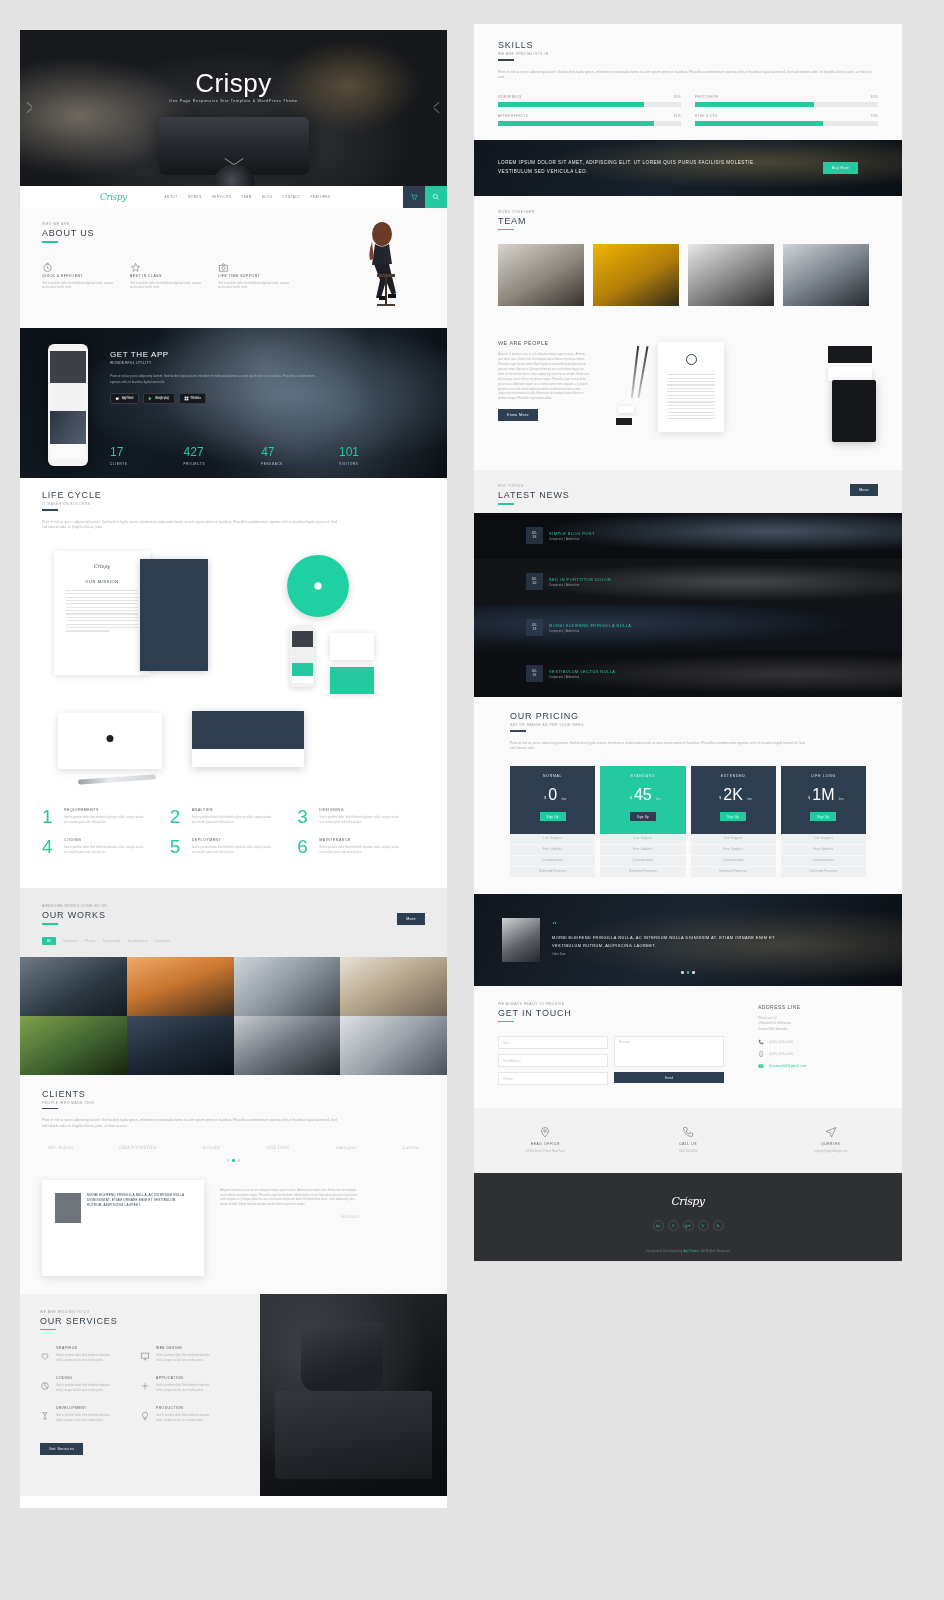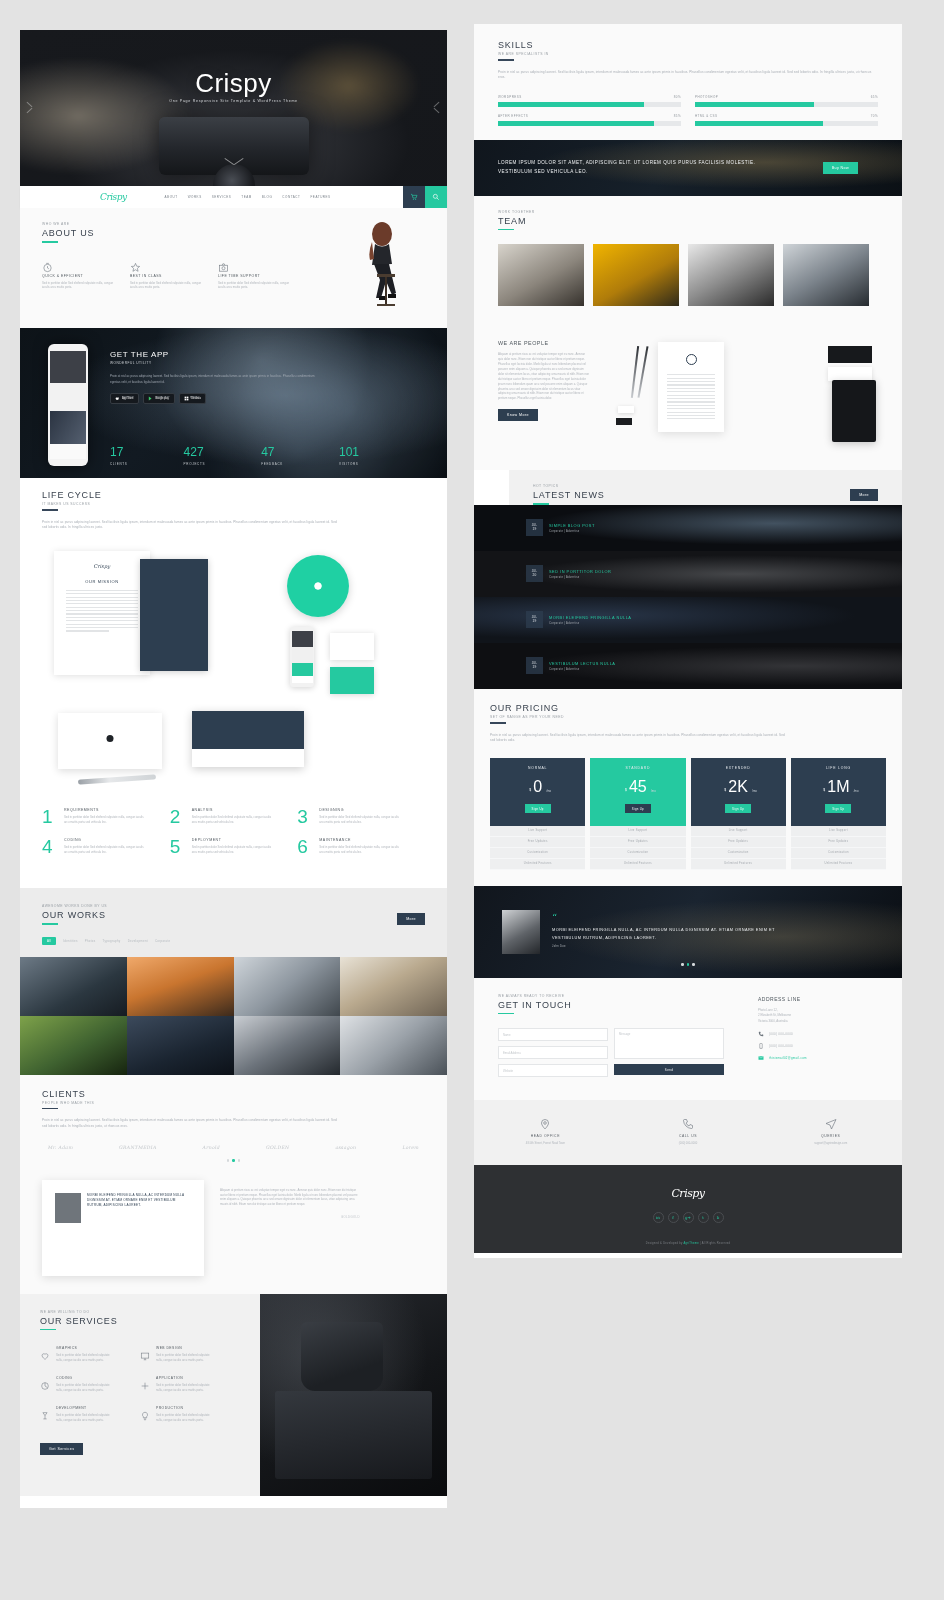--- a/index.html
+++ b/index.html
@@ -406,22 +406,22 @@
   .pr-er1 {
     position: absolute; left: 14px; top: 66px; width: 16px; height: 7px;
     background: #fff; box-shadow: 0 1px 4px rgba(0,0,0,.14);
   }
   .pr-er2 {
     position: absolute; left: 12px; top: 78px; width: 16px; height: 7px;
     background: #1b1d20;
   }
 
   
-  .news-head { background: #f1f1f1; padding: 14px 24px 0; display: flex;
-    justify-content: space-between; align-items: center; margin-left: 35px; }
+  .news-head { background: #f1f1f1; padding: 14px 24px 8px; display: flex;
+    justify-content: space-between; align-items: flex-start; }
   .post {
     height: 46px; position: relative; display: flex; align-items: center;
     padding-left: 52px; overflow: hidden;
   }
   .p1 { background: radial-gradient(ellipse at 70% 40%, rgba(150,185,215,.40) 0%, rgba(8,10,14,0) 55%), #0b0d11; }
   .p2 { background: radial-gradient(ellipse at 62% 50%, rgba(110,112,115,.55) 0%, rgba(18,18,20,0) 58%), #131417; }
   .p3 { background: radial-gradient(ellipse at 28% 40%, rgba(60,80,110,.55) 0%, rgba(10,13,18,0) 60%), #10141a; }
   .p4 { background: radial-gradient(ellipse at 75% 50%, rgba(120,120,124,.35) 0%, rgba(14,15,17,0) 60%), #0e0f12; }
   .date {
     width: 17px; height: 17px; background: rgba(45,62,80,.75); color: #dfe3e7;
@@ -429,21 +429,21 @@
     font-size: 2.6px; letter-spacing: .3px; flex: none; margin-right: 6px;
   }
   .date b { font-size: 3.2px; font-weight: 400; }
   .post h4 {
     font-size: 3.9px; color: #25c9a0; font-weight: 400; letter-spacing: .5px;
     text-transform: uppercase; margin-bottom: 2px;
   }
   .post .meta { font-size: 2.6px; color: #a9aeb4; letter-spacing: .3px; }
 
   
-  .pricing { background: #fafafa; padding: 14px 16px 16px; }
+  .pricing { background: #fafafa; padding: 14px 36px 16px; }
   .plans { display: flex; gap: 5px; margin-top: 14px; }
   .plan { flex: 1; }
   .plan .head {
     height: 68px; background: #2d3e50; color: #fff; text-align: center;
     padding-top: 8px;
   }
   .plan.featured .head { background: #25c9a0; }
   .plan .pname {
     font-size: 3.4px; letter-spacing: .8px; text-transform: uppercase; color: #e6eaee;
   }

